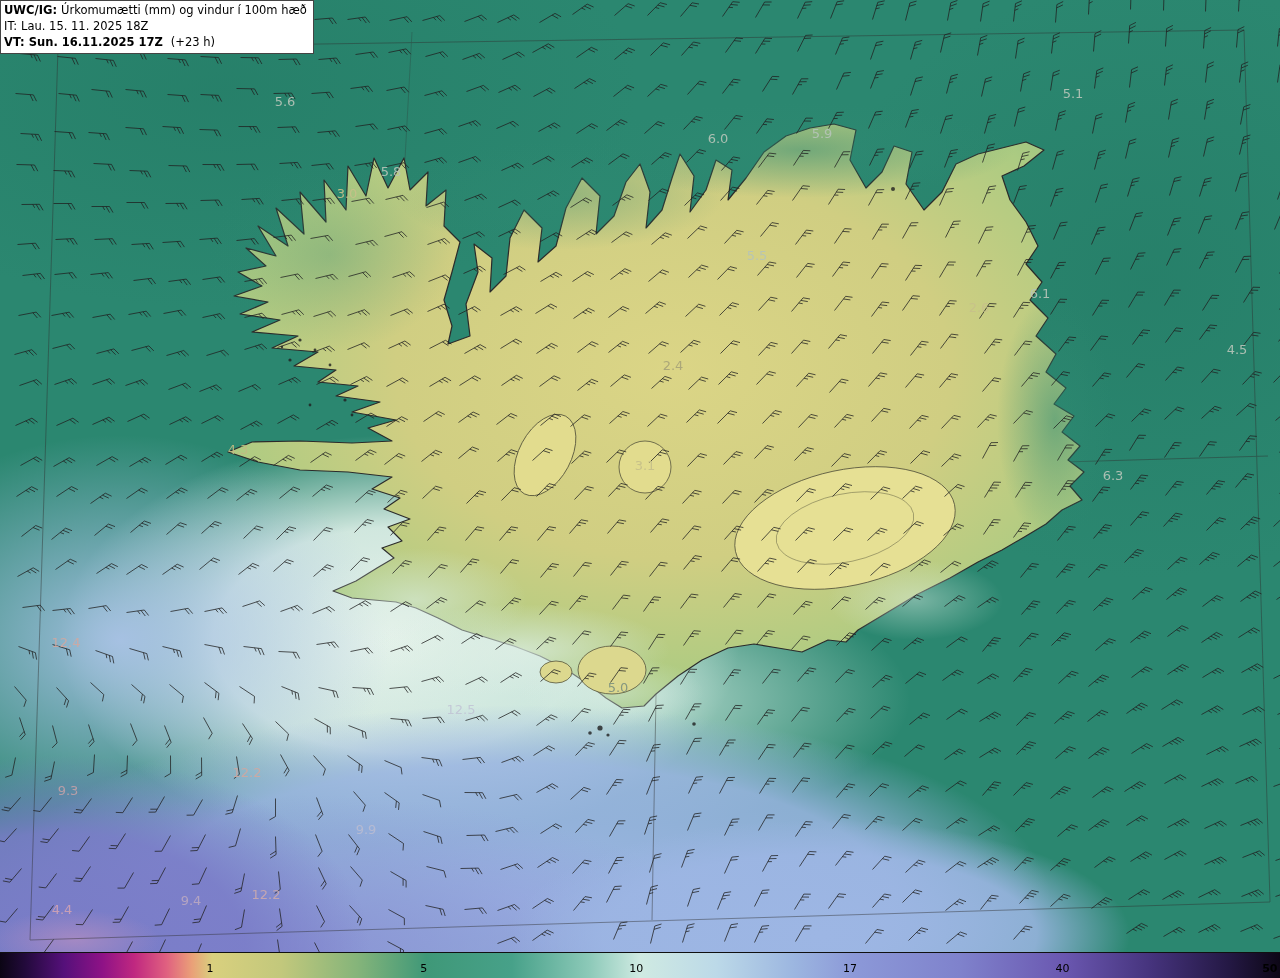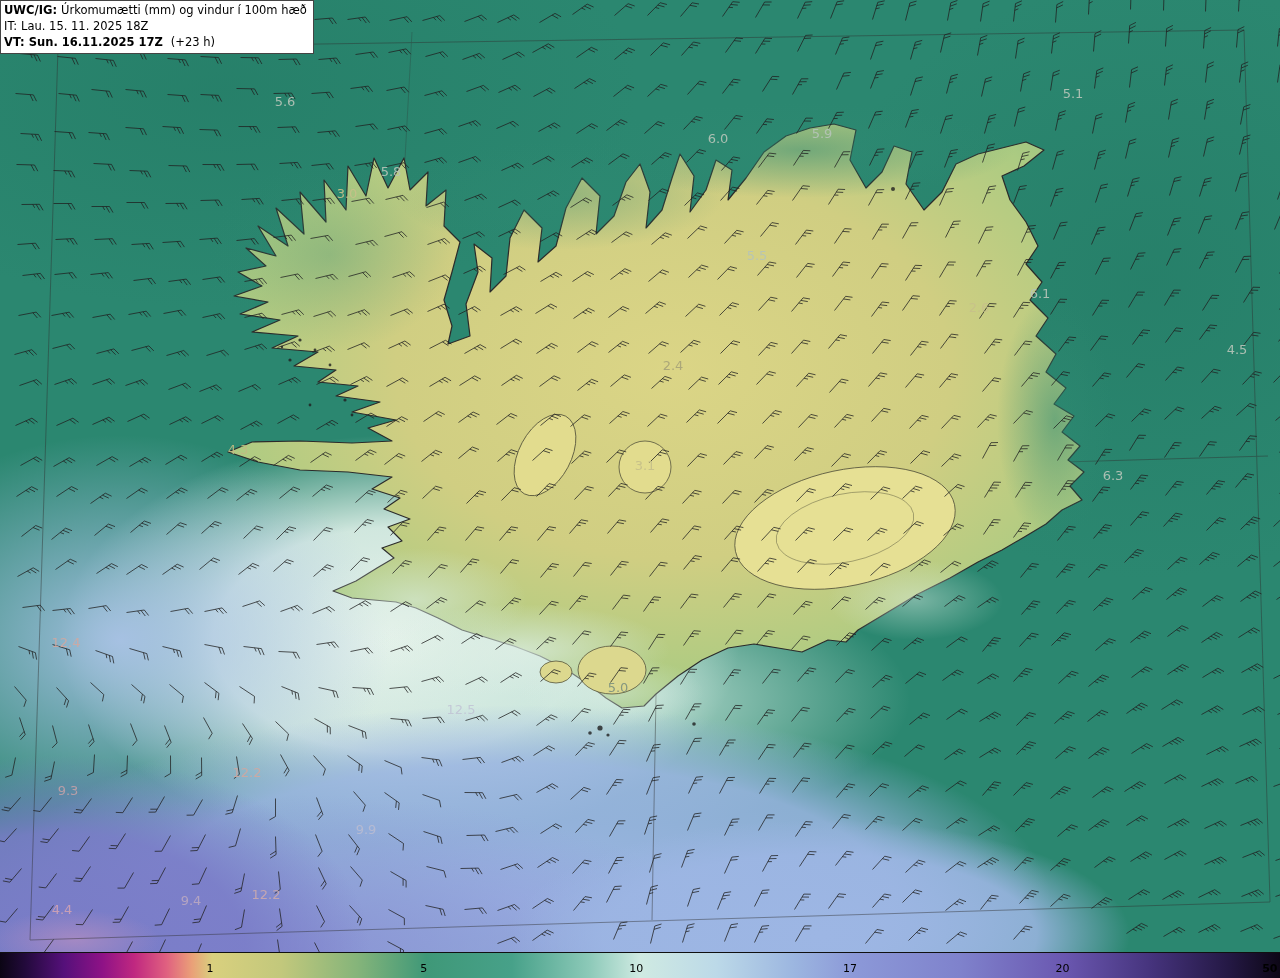--- a/index.html
+++ b/index.html
@@ -213,18 +213,18 @@
     </div>
   </div>
 
   <div class="colorbar">
     <div class="cb-grad" id="cb-grad" style="background: linear-gradient(90deg, rgb(11, 5, 20) 0%, rgb(35, 10, 60) 2%, rgb(85, 16, 122) 5%, rgb(142, 18, 134) 8%, rgb(192, 40, 128) 10.5%, rgb(224, 96, 128) 13%, rgb(234, 160, 120) 15%, rgb(217, 208, 126) 16.6%, rgb(194, 200, 124) 22%, rgb(132, 180, 122) 28%, rgb(63, 152, 120) 33.3%, rgb(71, 161, 137) 40%, rgb(140, 201, 184) 46%, rgb(207, 234, 226) 50%, rgb(188, 217, 232) 56%, rgb(156, 182, 224) 62%, rgb(140, 153, 216) 66.6%, rgb(127, 130, 204) 75%, rgb(106, 87, 176) 83.2%, rgb(69, 51, 124) 90%, rgb(36, 24, 68) 96%, rgb(13, 7, 22) 100%);"></div>
     <div class="cb-ticks" id="cb-ticks">
         <span class="cb-tick" style="left: 16.4%;">1</span>
         <span class="cb-tick" style="left: 33.1%;">5</span>
         <span class="cb-tick" style="left: 49.7%;">10</span>
         <span class="cb-tick" style="left: 66.4%;">17</span>
-        <span class="cb-tick" style="left: 83%;">20</span>
+        <span class="cb-tick" style="left: 83%;">40</span>
         <span class="cb-tick" style="left: 99.8%; transform: translateX(-100%); font-weight: bold;">50</span>
       </div>
   </div>
 
 </div>
 
 </body></html>

